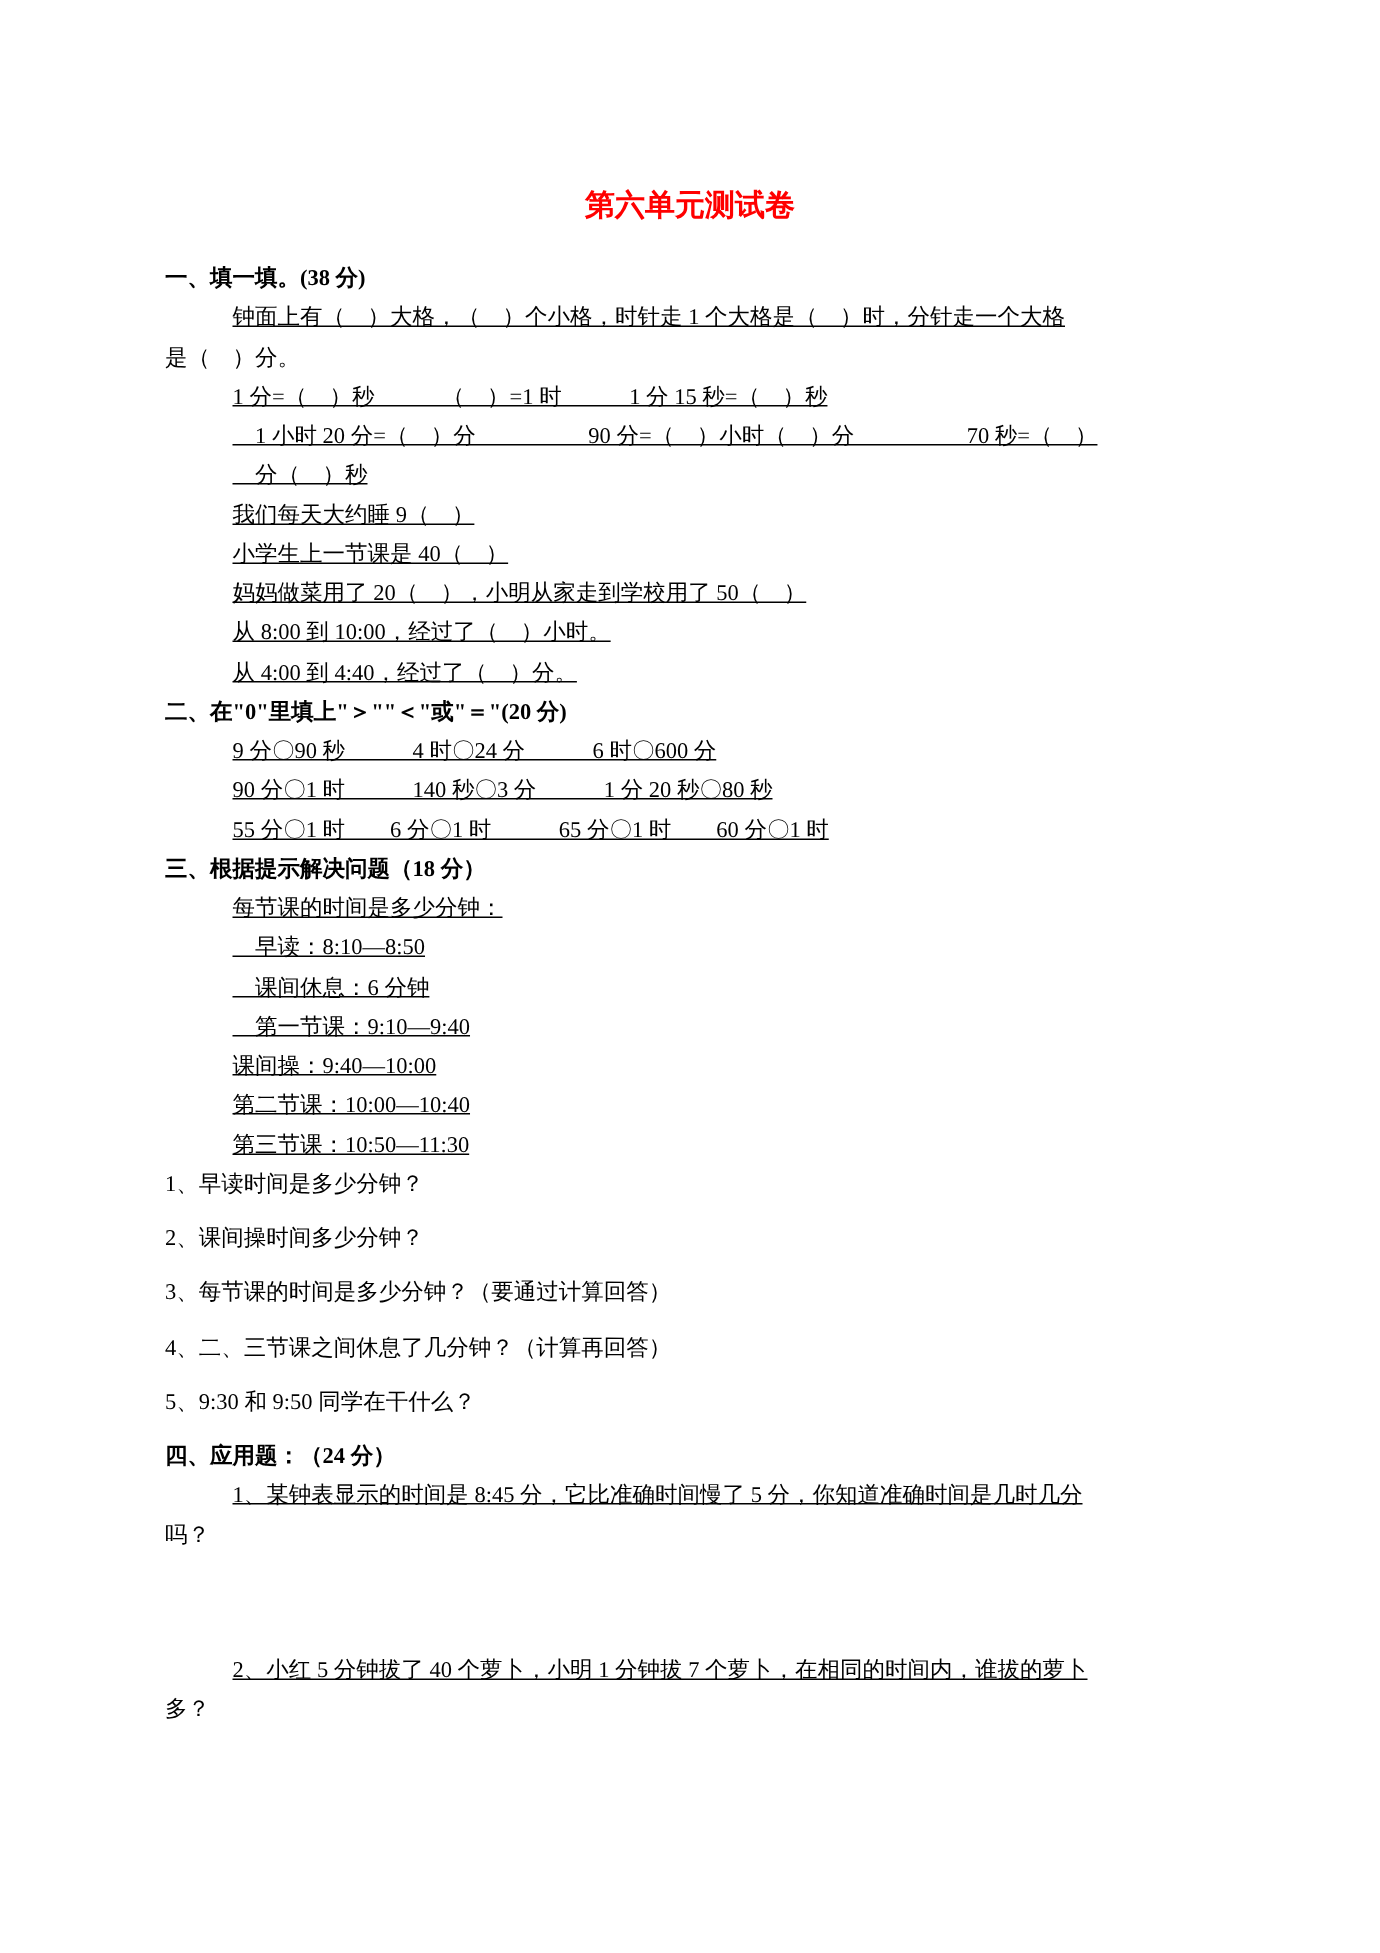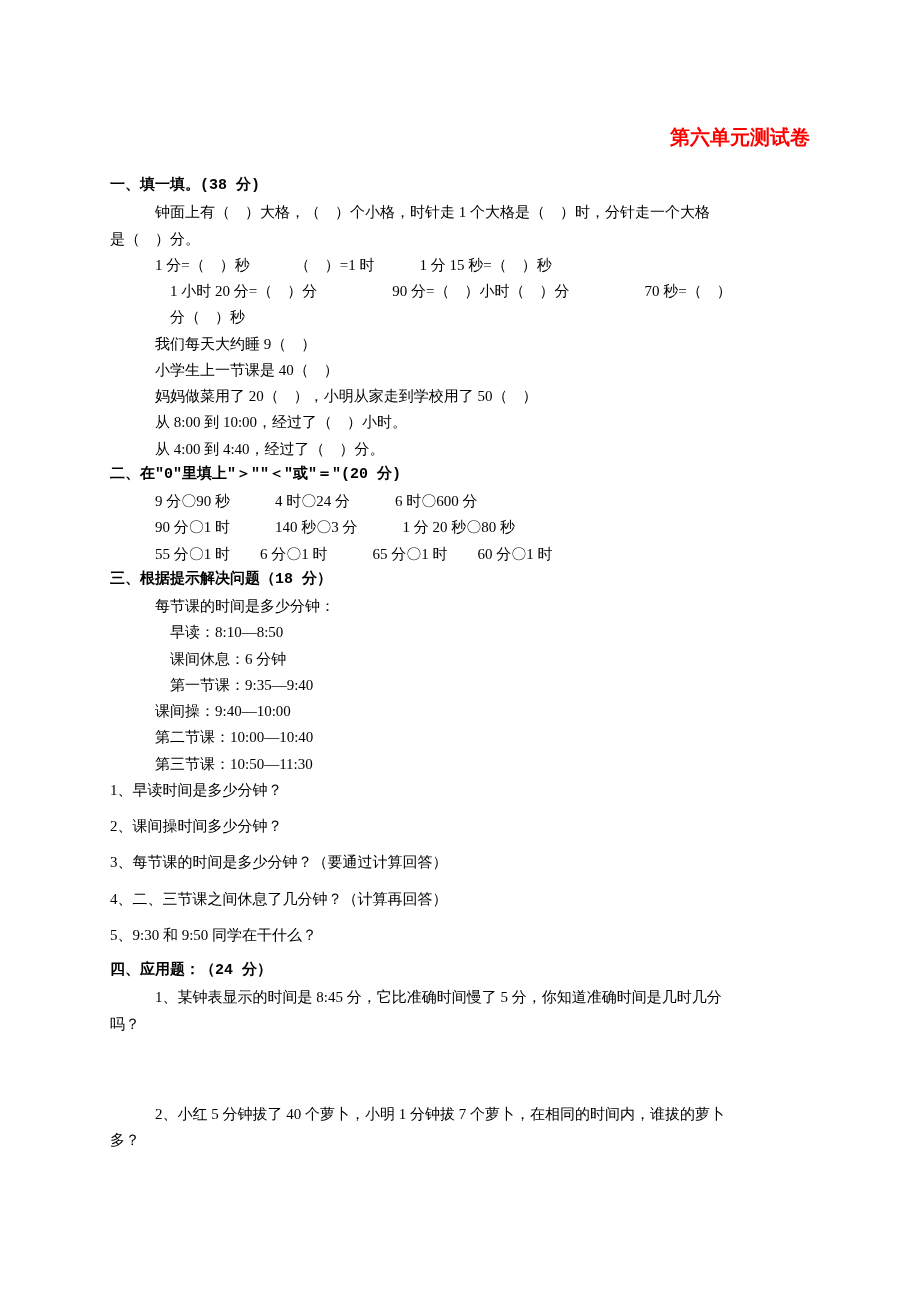--- a/index.html
+++ b/index.html
@@ -6,32 +6,32 @@
     body {
       background: #ffffff;
       font-family: "SimSun", "宋体", serif;
       font-size: 15px;
       line-height: 1.75;
       color: #000;
       width: 920px;
       padding: 120px 110px 60px 110px;
     }
     .title {
-      text-align: right;
+      text-align: center;
       color: #ff0000;
       font-family: "SimHei", "黑体", sans-serif;
       font-size: 20px;
       font-weight: bold;
       margin-bottom: 18px;
     }
     .section-head {
-      font-family: Liberation Mono, monospace;
+      font-family: Liberation Serif, serif;
       font-weight: bold;
     }
-    .indent-1 { padding-left: 3em; }
+    .indent-1 { padding-left: 3em; text-decoration: underline; }
     .line { margin: 0; }
     .gap-top { margin-top: 10px; }
   </style>
 </head>
 <body>
 
 <div class="title">第六单元测试卷</div>
 
 <div class="section-head">一、填一填。(38 分)</div>
 <div class="line indent-1">钟面上有（　）大格，（　）个小格，时针走 1 个大格是（　）时，分针走一个大格</div>
@@ -47,21 +47,21 @@
 
 <div class="section-head">二、在"0"里填上"＞""＜"或"＝"(20 分)</div>
 <div class="line indent-1">9 分〇90 秒　　　4 时〇24 分　　　6 时〇600 分</div>
 <div class="line indent-1">90 分〇1 时　　　140 秒〇3 分　　　1 分 20 秒〇80 秒</div>
 <div class="line indent-1">55 分〇1 时　　6 分〇1 时　　　65 分〇1 时　　60 分〇1 时</div>
 
 <div class="section-head">三、根据提示解决问题（18 分）</div>
 <div class="line indent-1">每节课的时间是多少分钟：</div>
 <div class="line indent-1">　早读：8:10—8:50</div>
 <div class="line indent-1">　课间休息：6 分钟</div>
-<div class="line indent-1">　第一节课：9:35—9:40</div>
+<div class="line indent-1">　第一节课：9:10—9:40</div>
 <div class="line indent-1">课间操：9:40—10:00</div>
 <div class="line indent-1">第二节课：10:00—10:40</div>
 <div class="line indent-1">第三节课：10:50—11:30</div>
 <div class="line">1、早读时间是多少分钟？</div>
 <div class="line gap-top">2、课间操时间多少分钟？</div>
 <div class="line gap-top">3、每节课的时间是多少分钟？（要通过计算回答）</div>
 <div class="line gap-top">4、二、三节课之间休息了几分钟？（计算再回答）</div>
 <div class="line gap-top">5、9:30 和 9:50 同学在干什么？</div>
 
 <div class="section-head gap-top">四、应用题：（24 分）</div>

